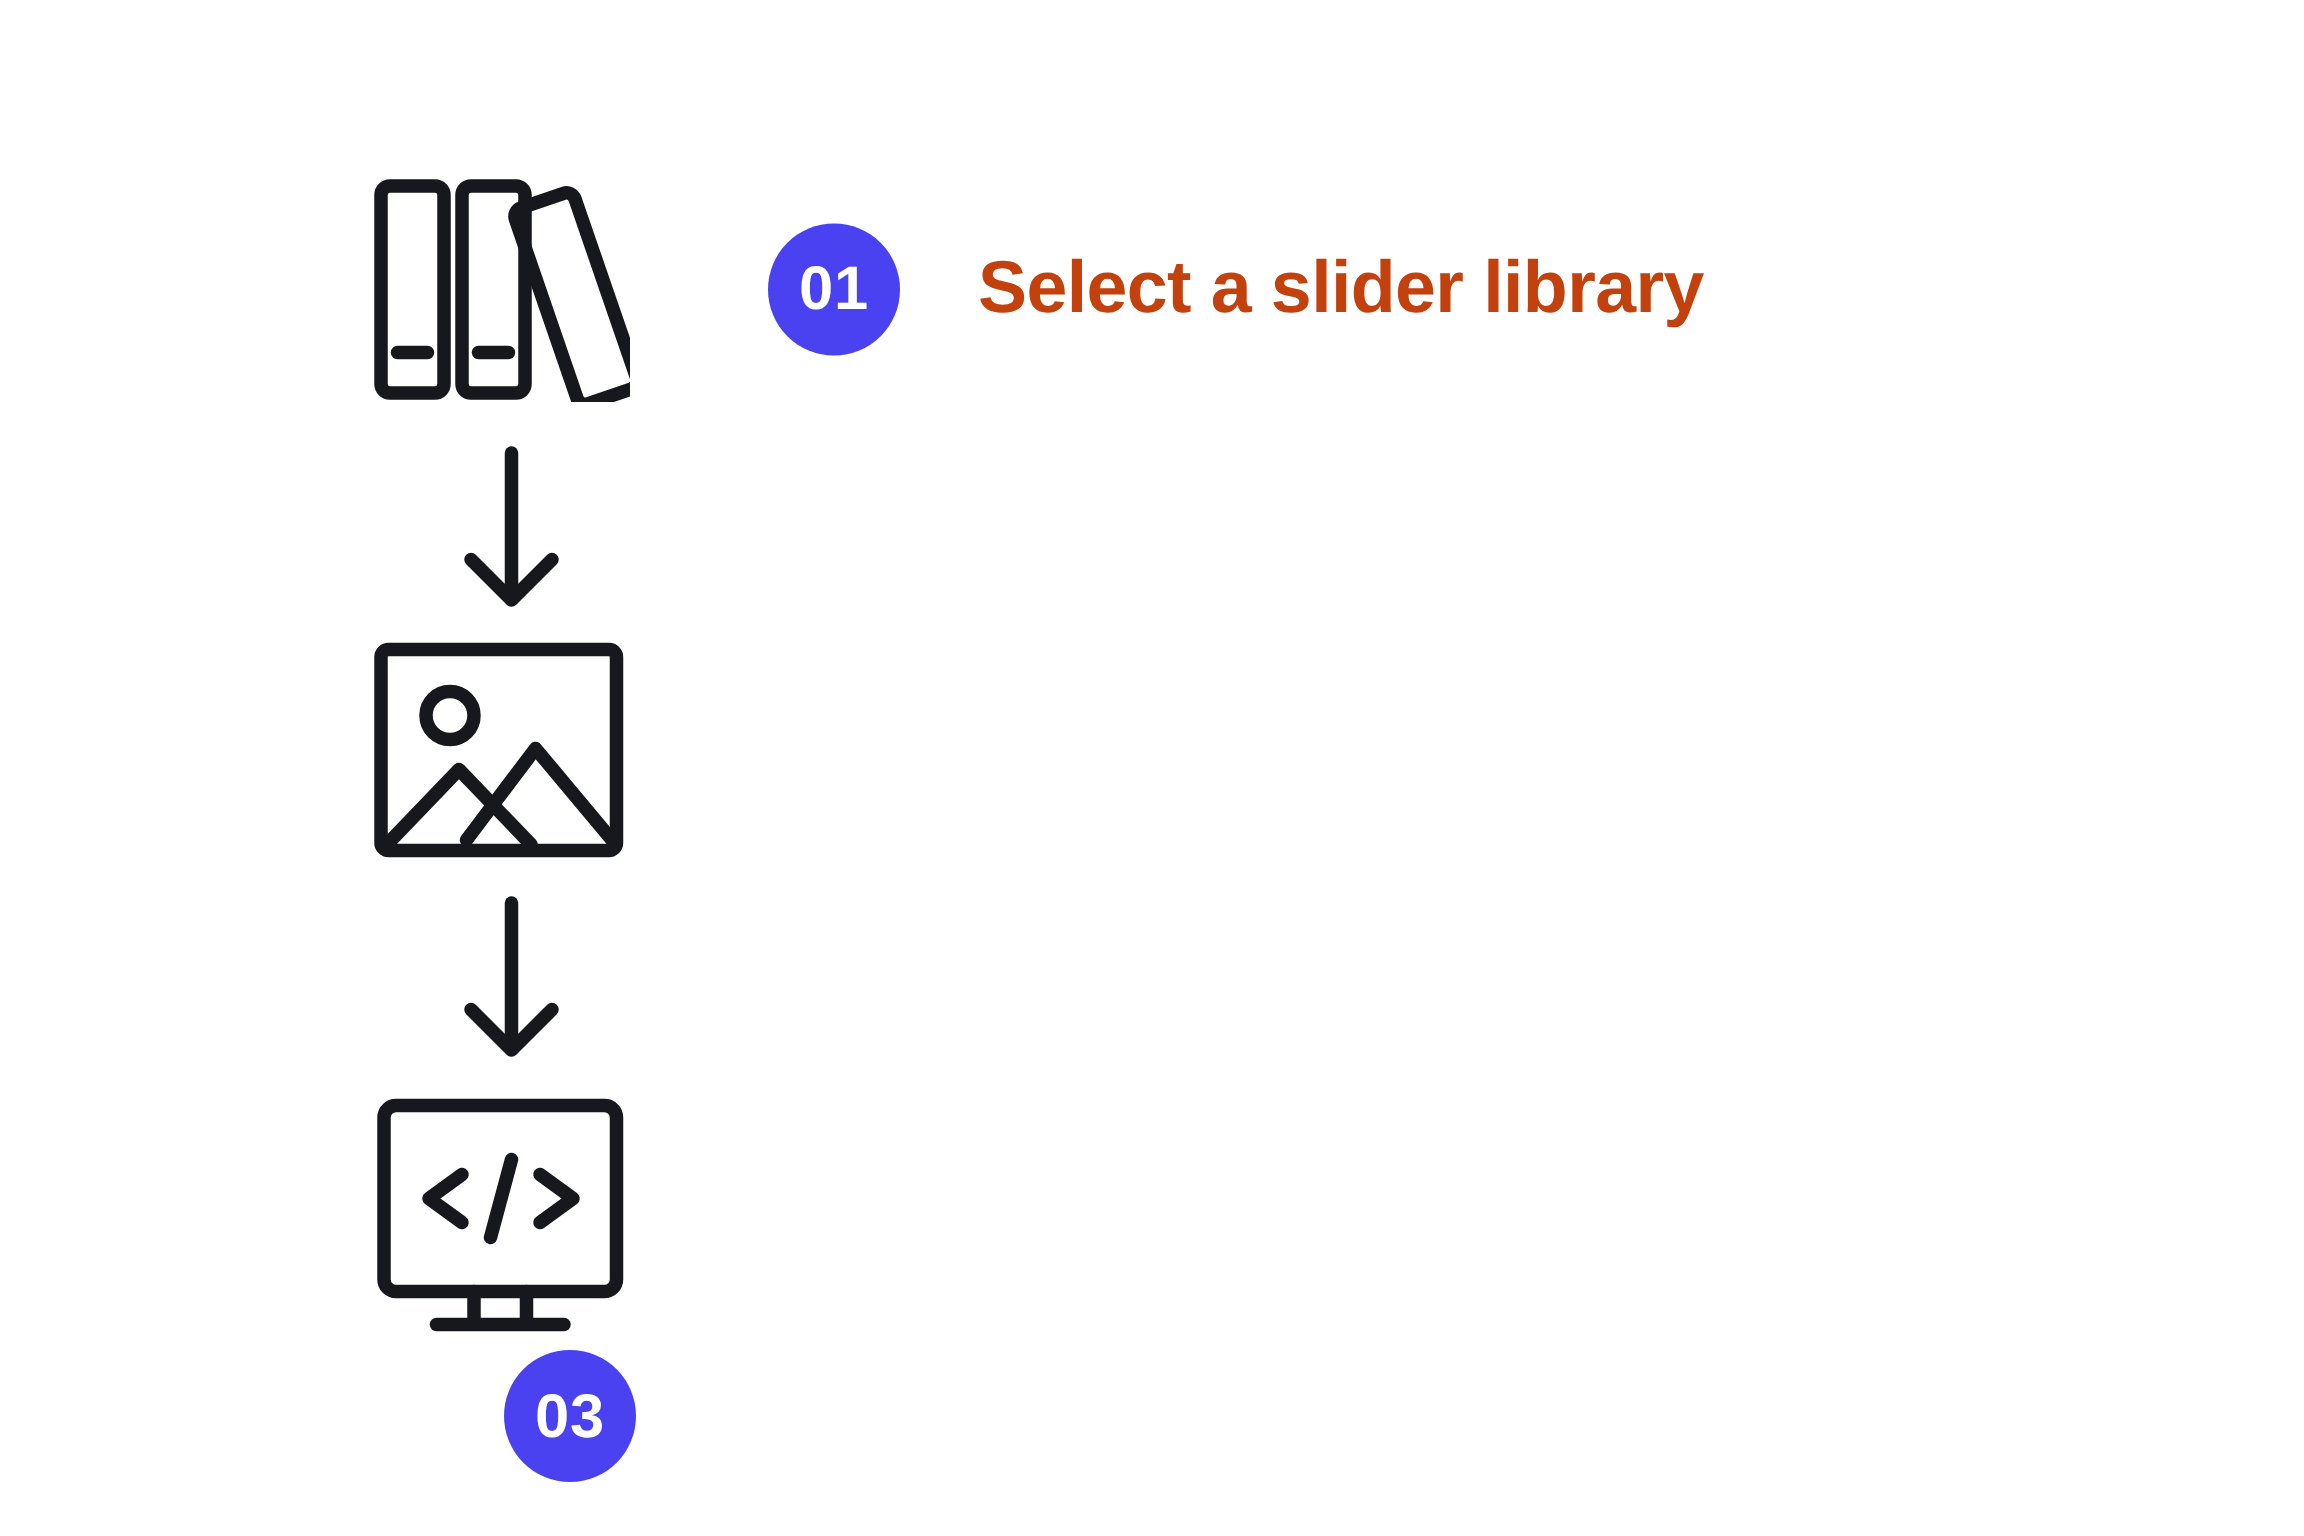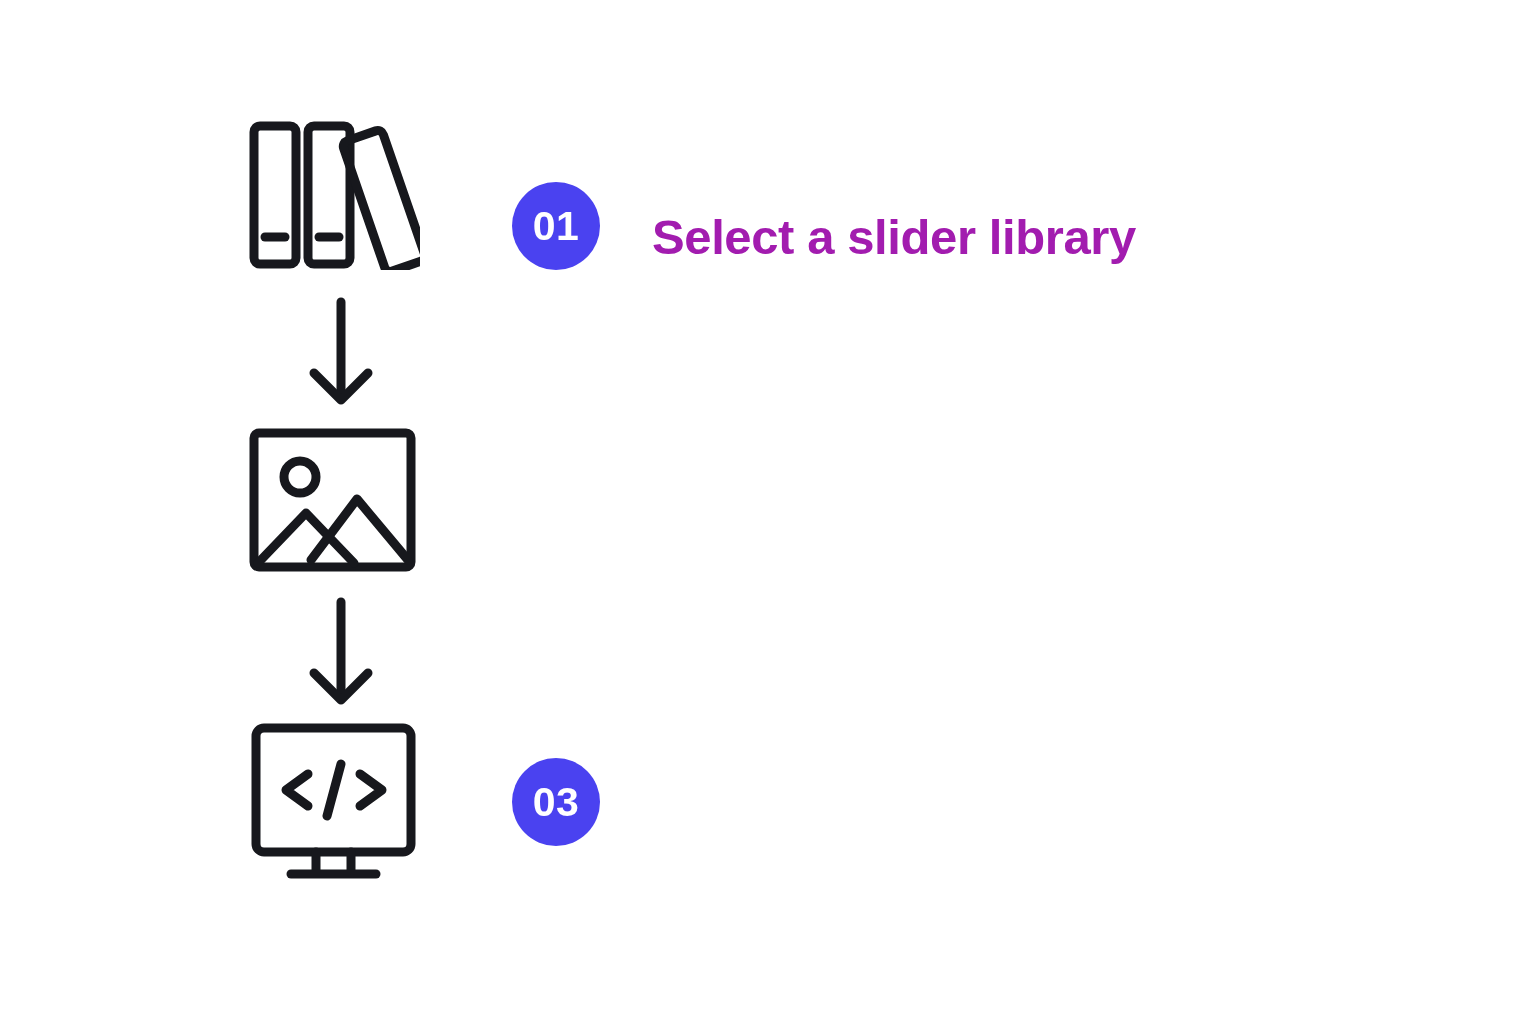--- a/index.html
+++ b/index.html
@@ -24,23 +24,23 @@
     background: #ffffff;
   }
 
   
   .step-row {
     position: absolute;
     display: flex;
     align-items: center;
     left: 248px;
   }
-  .step-row.row-1 { top: 115px;  height: 155px; align-items: flex-end; }
+  .step-row.row-1 { top: 115px;  height: 155px; }
   .step-row.row-2 { top: 425px;  height: 150px; }
-  .step-row.row-3 { top: 722px;  height: 160px; }
+  .step-row.row-3 { top: 722px;  height: 160px; flex-direction: column; }
 
   .step-icon {
     width: 178px;
     flex: 0 0 178px;
     display: flex;
     align-items: center;
     justify-content: flex-start;
   }
 
   .badge {
@@ -54,21 +54,21 @@
     align-items: center;
     justify-content: center;
     font-size: 41px;
     font-weight: bold;
     letter-spacing: 0.5px;
     margin-left: 86px;
   }
 
   .step-text {
     margin-left: 52px;
-    color: #a21caf;
+    color: #c2410c;
     font-size: 49px;
     font-weight: bold;
     line-height: 1.32;
     letter-spacing: -0.4px;
     white-space: pre-line;
   }
 
   
   .arrow {
     position: absolute;

